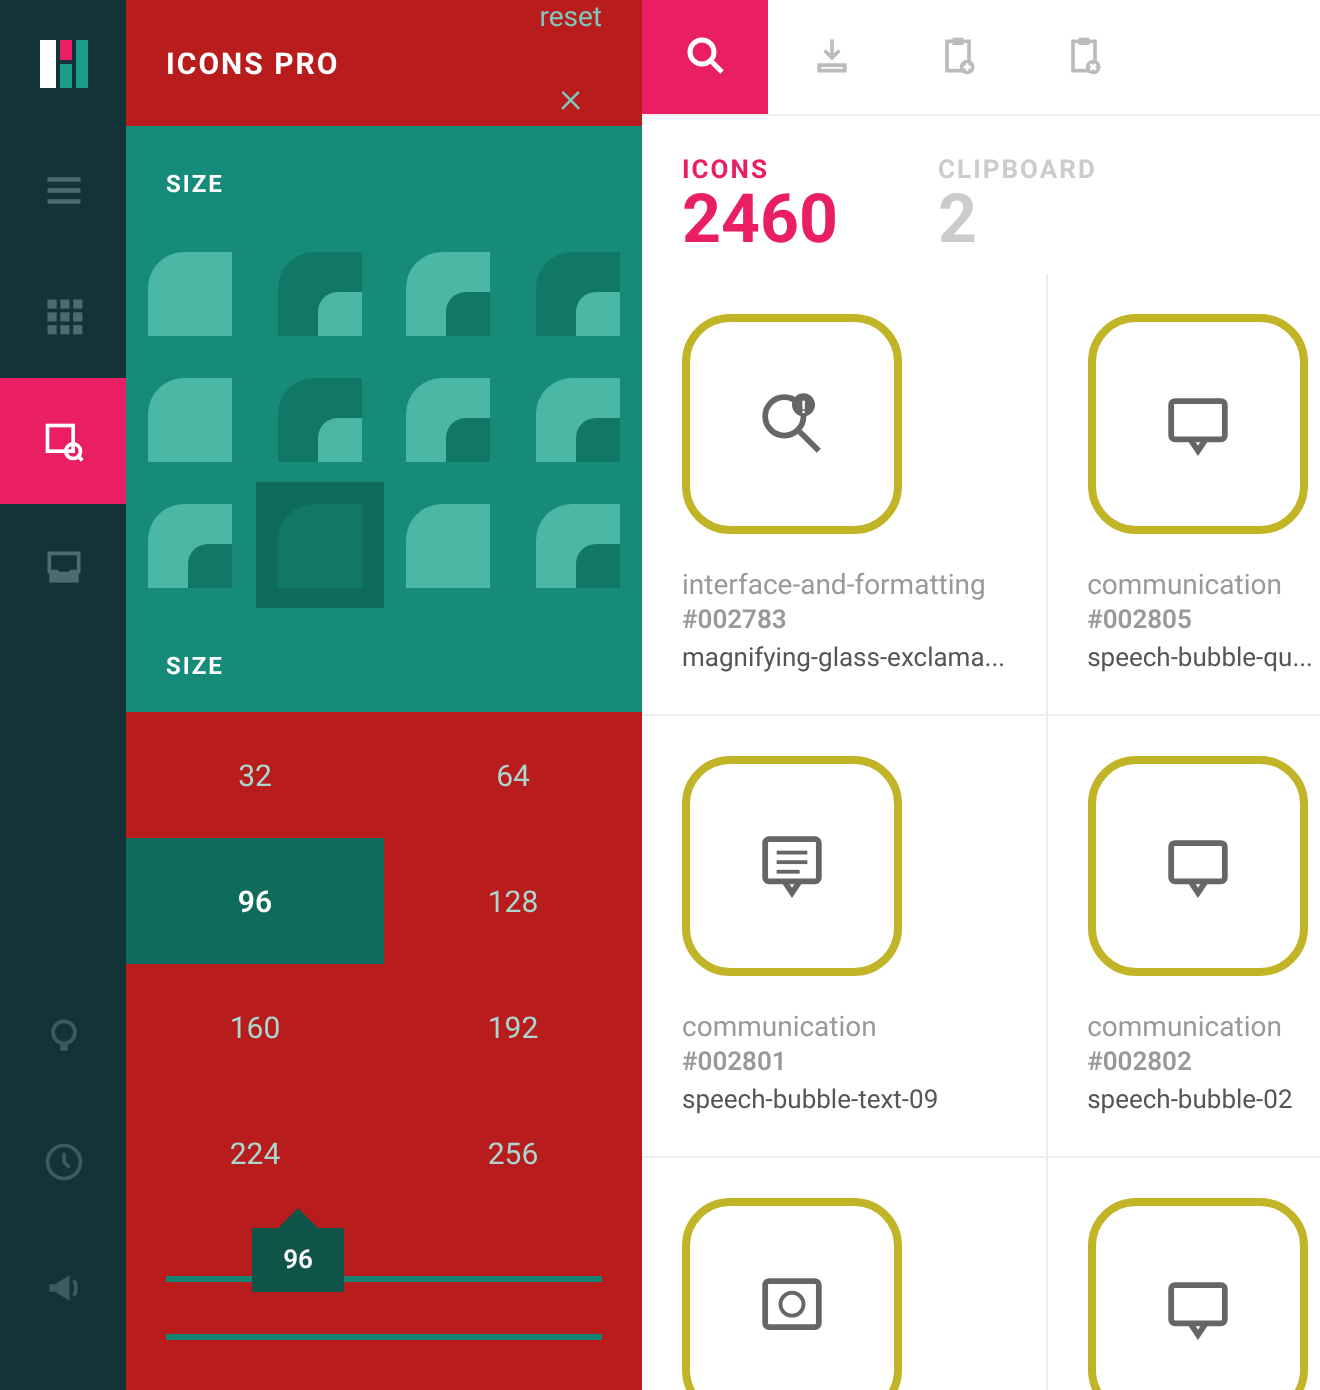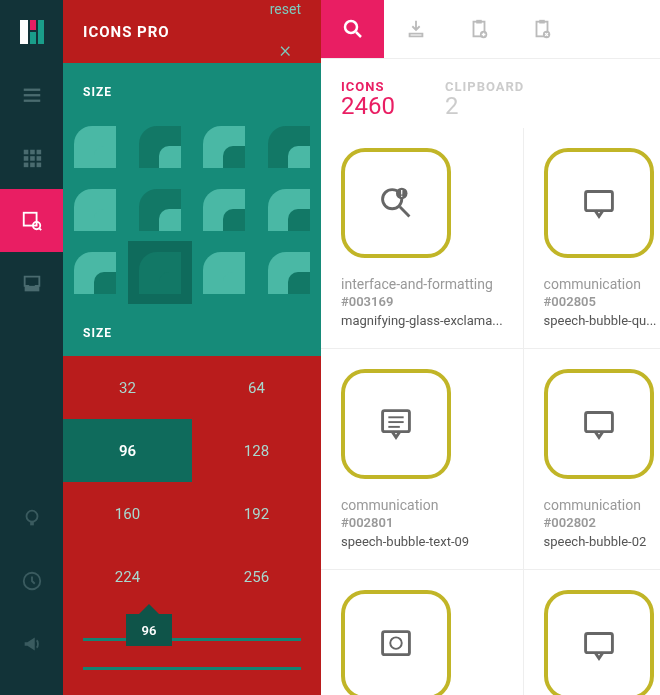--- a/index.html
+++ b/index.html
@@ -39,21 +39,21 @@
 .slider-track2{height:3px;background:#148372;width:100%;margin-top:26px;}
 .content{flex:1;background:#fff;display:flex;flex-direction:column;}
 .toolbar{height:63px;display:flex;align-items:stretch;border-bottom:1px solid #eee;}
 .toolbar-search{width:63px;background:#e91e63;display:flex;align-items:center;justify-content:center;cursor:pointer;}
 .toolbar-search svg{width:24px;height:24px;fill:#fff;}
 .toolbar-btn{width:63px;display:flex;align-items:center;justify-content:center;cursor:pointer;}
 .toolbar-btn svg{width:22px;height:22px;fill:#bbb;}
 .tabs{display:flex;padding:20px 20px 10px;gap:50px;}
 .tab{cursor:pointer;}
 .tab-label{font-size:13px;font-weight:700;letter-spacing:1px;color:#ccc;}
-.tab-count{font-size:24px;font-weight:400;color:#ccc;line-height:1;}
+.tab-count{font-size:34px;font-weight:700;color:#ccc;line-height:1;}
 .tab.active .tab-label{color:#e91e63;}
 .tab.active .tab-count{color:#e91e63;}
 .icon-grid{display:grid;grid-template-columns:repeat(2,1fr);overflow:hidden;}
 .icon-card{padding:20px;border-right:1px solid #eee;border-bottom:1px solid #eee;cursor:pointer;}
 .icon-preview{width:110px;height:110px;border:4px solid #c1b527;border-radius:24px;display:flex;align-items:center;justify-content:center;margin-bottom:18px;}
 .icon-preview svg{width:46px;height:46px;}
 .icon-cat{font-size:14px;color:#999;margin-bottom:2px;}
 .icon-id{font-size:13px;color:#999;margin-bottom:4px;font-weight:600;}
 .icon-name{font-size:13px;color:#555;font-weight:400;white-space:nowrap;overflow:hidden;text-overflow:ellipsis;}
 </style>
@@ -273,21 +273,21 @@
         <div class="icon-card">
           <div class="icon-preview">
             <svg viewBox="0 0 48 48">
               <circle cx="20" cy="20" r="10" fill="none" stroke="#666" stroke-width="3"></circle>
               <line x1="28" y1="28" x2="38" y2="38" stroke="#666" stroke-width="3"></line>
               <circle cx="30" cy="14" r="6" fill="#666"></circle>
               <text x="30" y="18" font-size="9" fill="#fff" text-anchor="middle" font-weight="bold">!</text>
             </svg>
           </div>
           <div class="icon-cat">interface-and-formatting</div>
-          <div class="icon-id">#003169</div>
+          <div class="icon-id">#002783</div>
           <div class="icon-name">magnifying-glass-exclama...</div>
         </div>
         <div class="icon-card">
           <div class="icon-preview">
             <svg viewBox="0 0 48 48">
               <rect x="10" y="12" width="28" height="20" rx="2" fill="none" stroke="#666" stroke-width="3"></rect>
               <path d="M20 32l4 6 4-6" fill="none" stroke="#666" stroke-width="3"></path>
             </svg>
           </div>
           <div class="icon-cat">communication</div>

